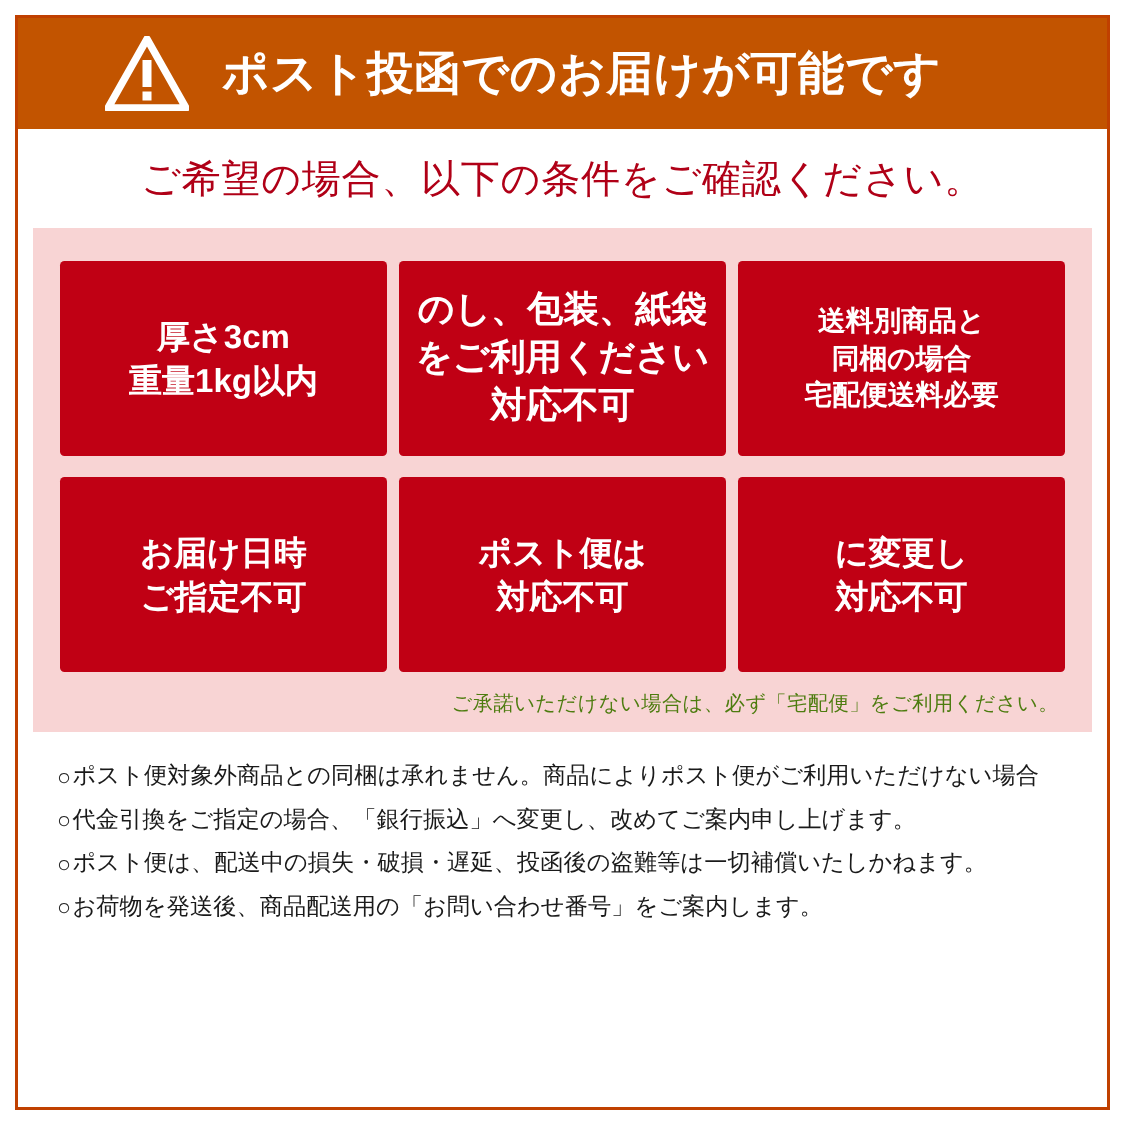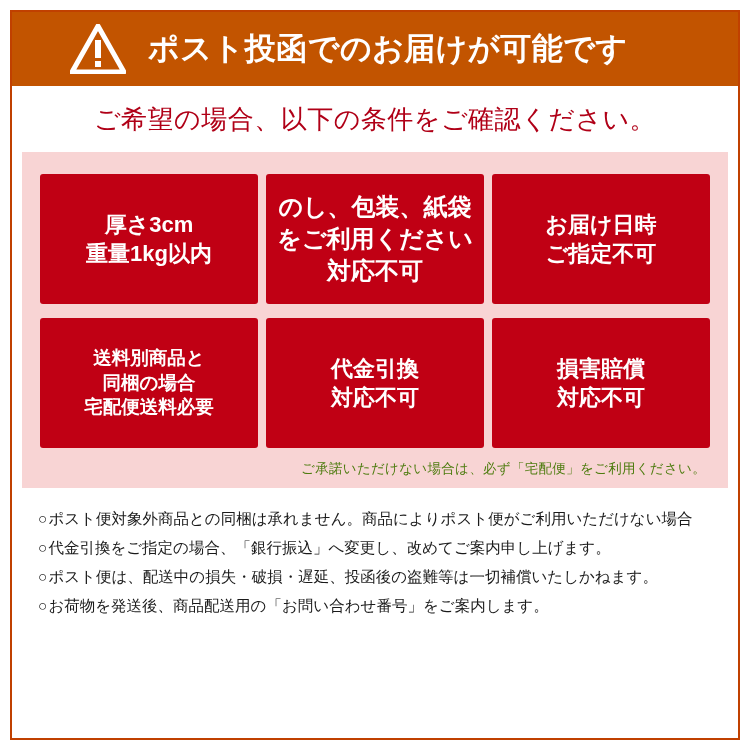--- a/index.html
+++ b/index.html
@@ -130,20 +130,21 @@
     font-size: 15.5px;
     line-height: 1.62;
     margin-bottom: 4px;
   }
   .note .bullet {
     flex: 0 0 auto;
     margin-right: 1px;
   }
   .note .body {
     flex: 1 1 auto;
+    font-family: Liberation Mono, monospace;
   }
   .note .body .sub {
     display: block;
     padding-left: 14px;
   }
 </style>
 </head>
 <body>
 
 <div class="page">
@@ -171,38 +172,38 @@
           <span class="ln">厚さ3cm</span>
           <span class="ln">重量1kg以内</span>
         </div>
 
         <div class="cell sz-md">
           <span class="ln">のし、包装、紙袋</span>
           <span class="ln">をご利用ください</span>
           <span class="ln">対応不可</span>
         </div>
 
-        <div class="cell sz-lg">
-          <span class="ln">お届け日時</span>
-          <span class="ln">ご指定不可</span>
-        </div>
-
         <div class="cell sz-sm">
           <span class="ln">送料別商品と</span>
           <span class="ln">同梱の場合</span>
           <span class="ln">宅配便送料必要</span>
         </div>
 
         <div class="cell sz-lg">
-          <span class="ln">代金引換</span>
+          <span class="ln">お届け日時</span>
+          <span class="ln">ご指定不可</span>
+        </div>
+
+        <div class="cell sz-lg">
+          <span class="ln">ポスト便は</span>
           <span class="ln">対応不可</span>
         </div>
 
         <div class="cell sz-lg">
-          <span class="ln">損害賠償</span>
+          <span class="ln">に変更し</span>
           <span class="ln">対応不可</span>
         </div>
 
       </div>
       <div class="panel-note">ご承諾いただけない場合は、必ず「宅配便」をご利用ください。</div>
     </div>
 
     <div class="notes">
 
       <div class="note">

